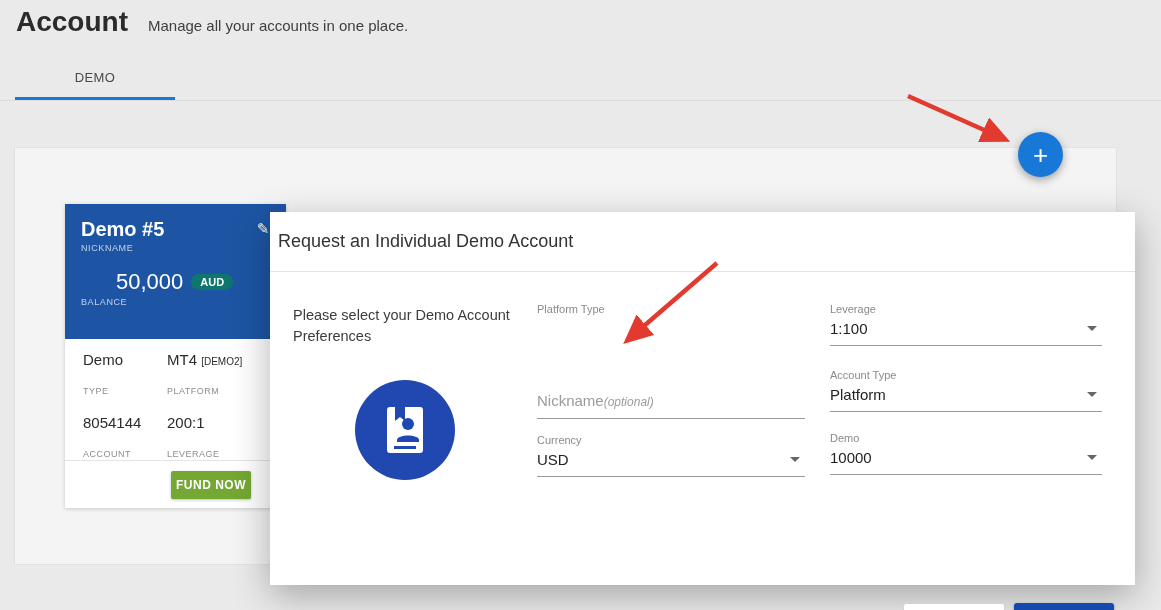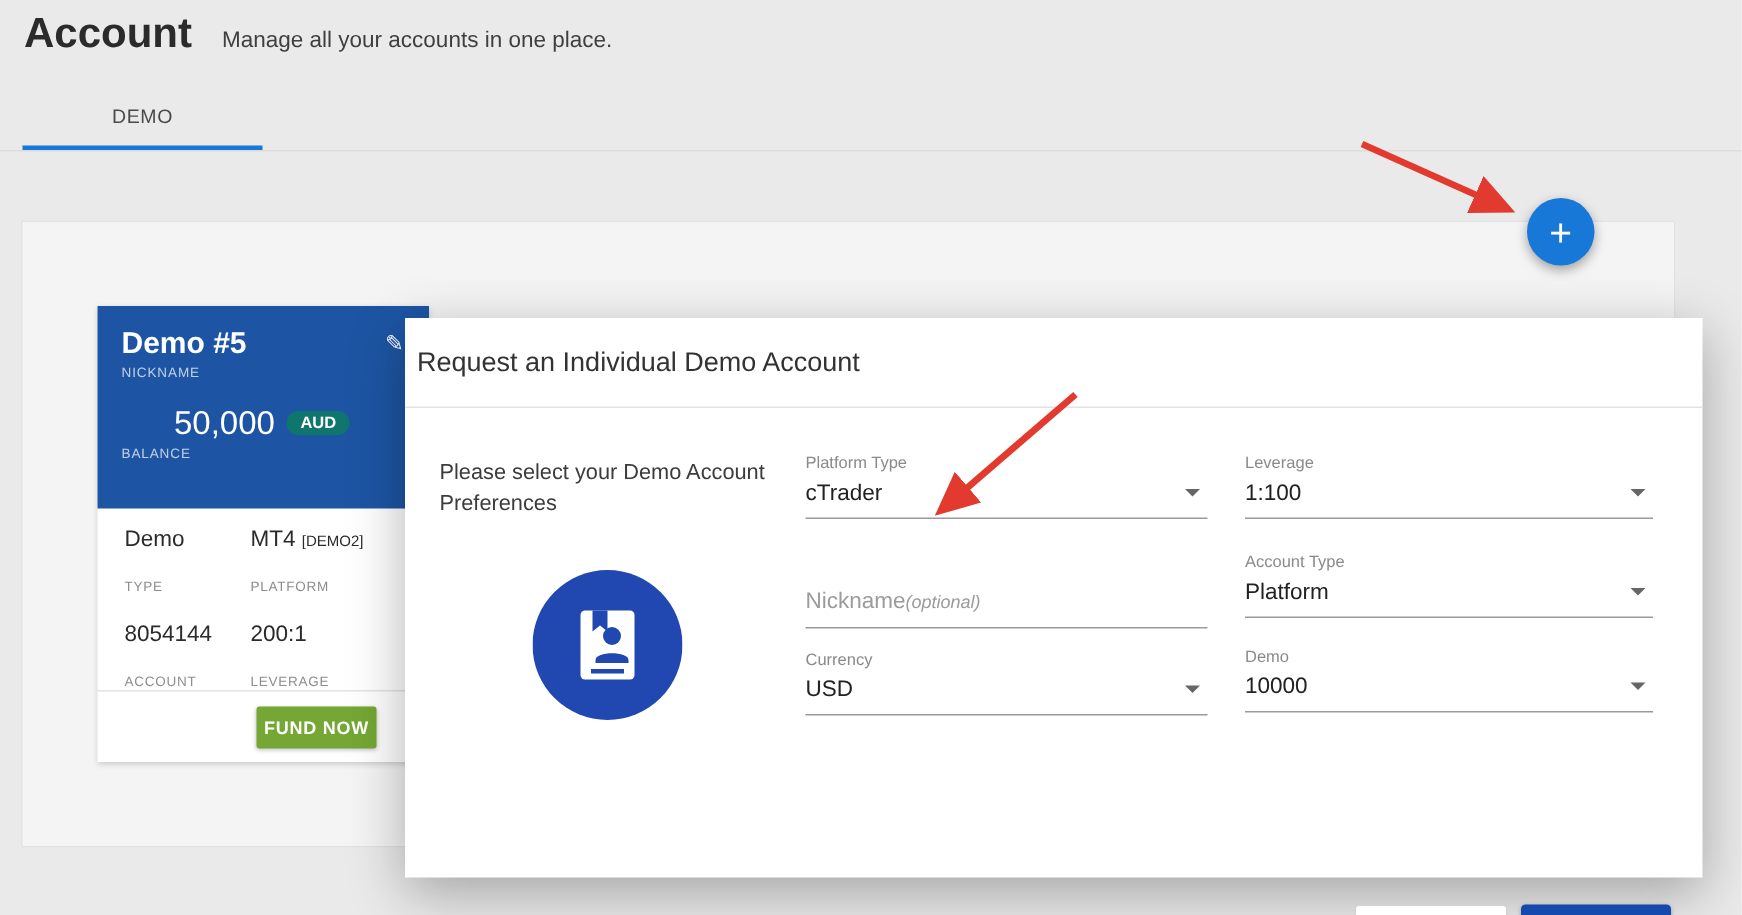--- a/index.html
+++ b/index.html
@@ -197,24 +197,20 @@
           <rect x="32" y="27" width="36" height="46" rx="3" fill="#ffffff"></rect>
           <path d="M40 27 h10 v14 l-5 -4 l-5 4 z" fill="#2148b1"></path>
           <circle cx="53" cy="44" r="6" fill="#2148b1"></circle>
           <path d="M42 60 c0 -6 22 -6 22 0 v2 h-22 z" fill="#2148b1"></path>
           <rect x="39" y="66" width="22" height="3" fill="#2148b1"></rect>
         </svg>
       </div>
 
       <div class="field col1 f-r1">
         <div class="field-label">Platform Type</div>
-        <div class="field-value-row">
-          <span class="field-value">cTrader</span>
-          <span class="caret"></span>
-        </div>
       </div>
 
       <div class="field col1 f-r2-left">
         <div class="field-value-row">
           <span>
             <span class="field-value placeholder">Nickname</span><span class="opt-suffix">(optional)</span>
           </span>
         </div>
       </div>
 

